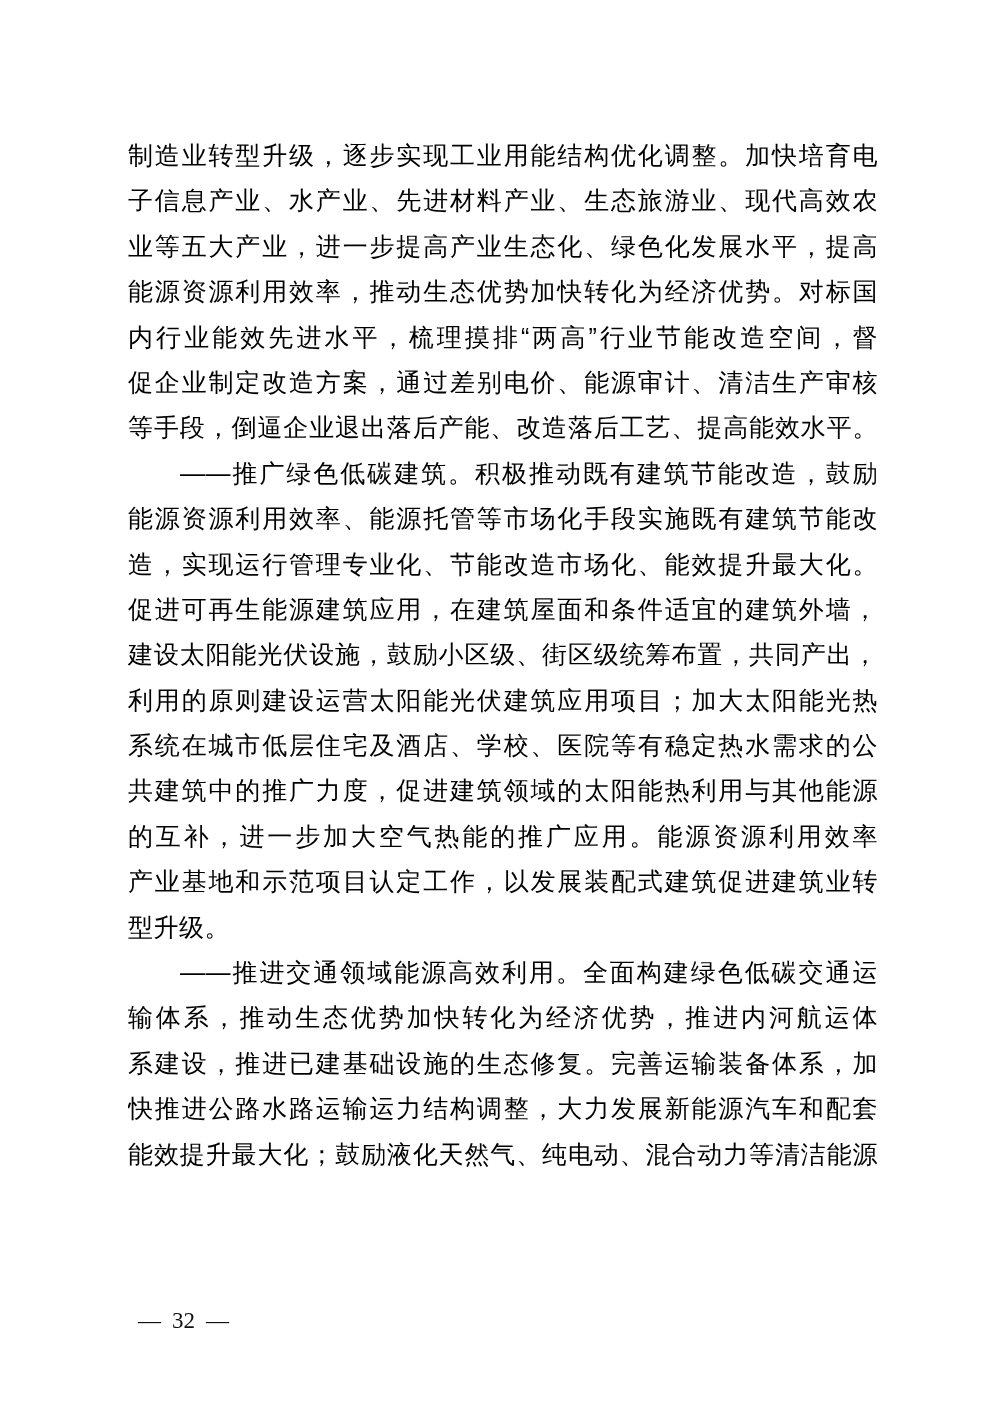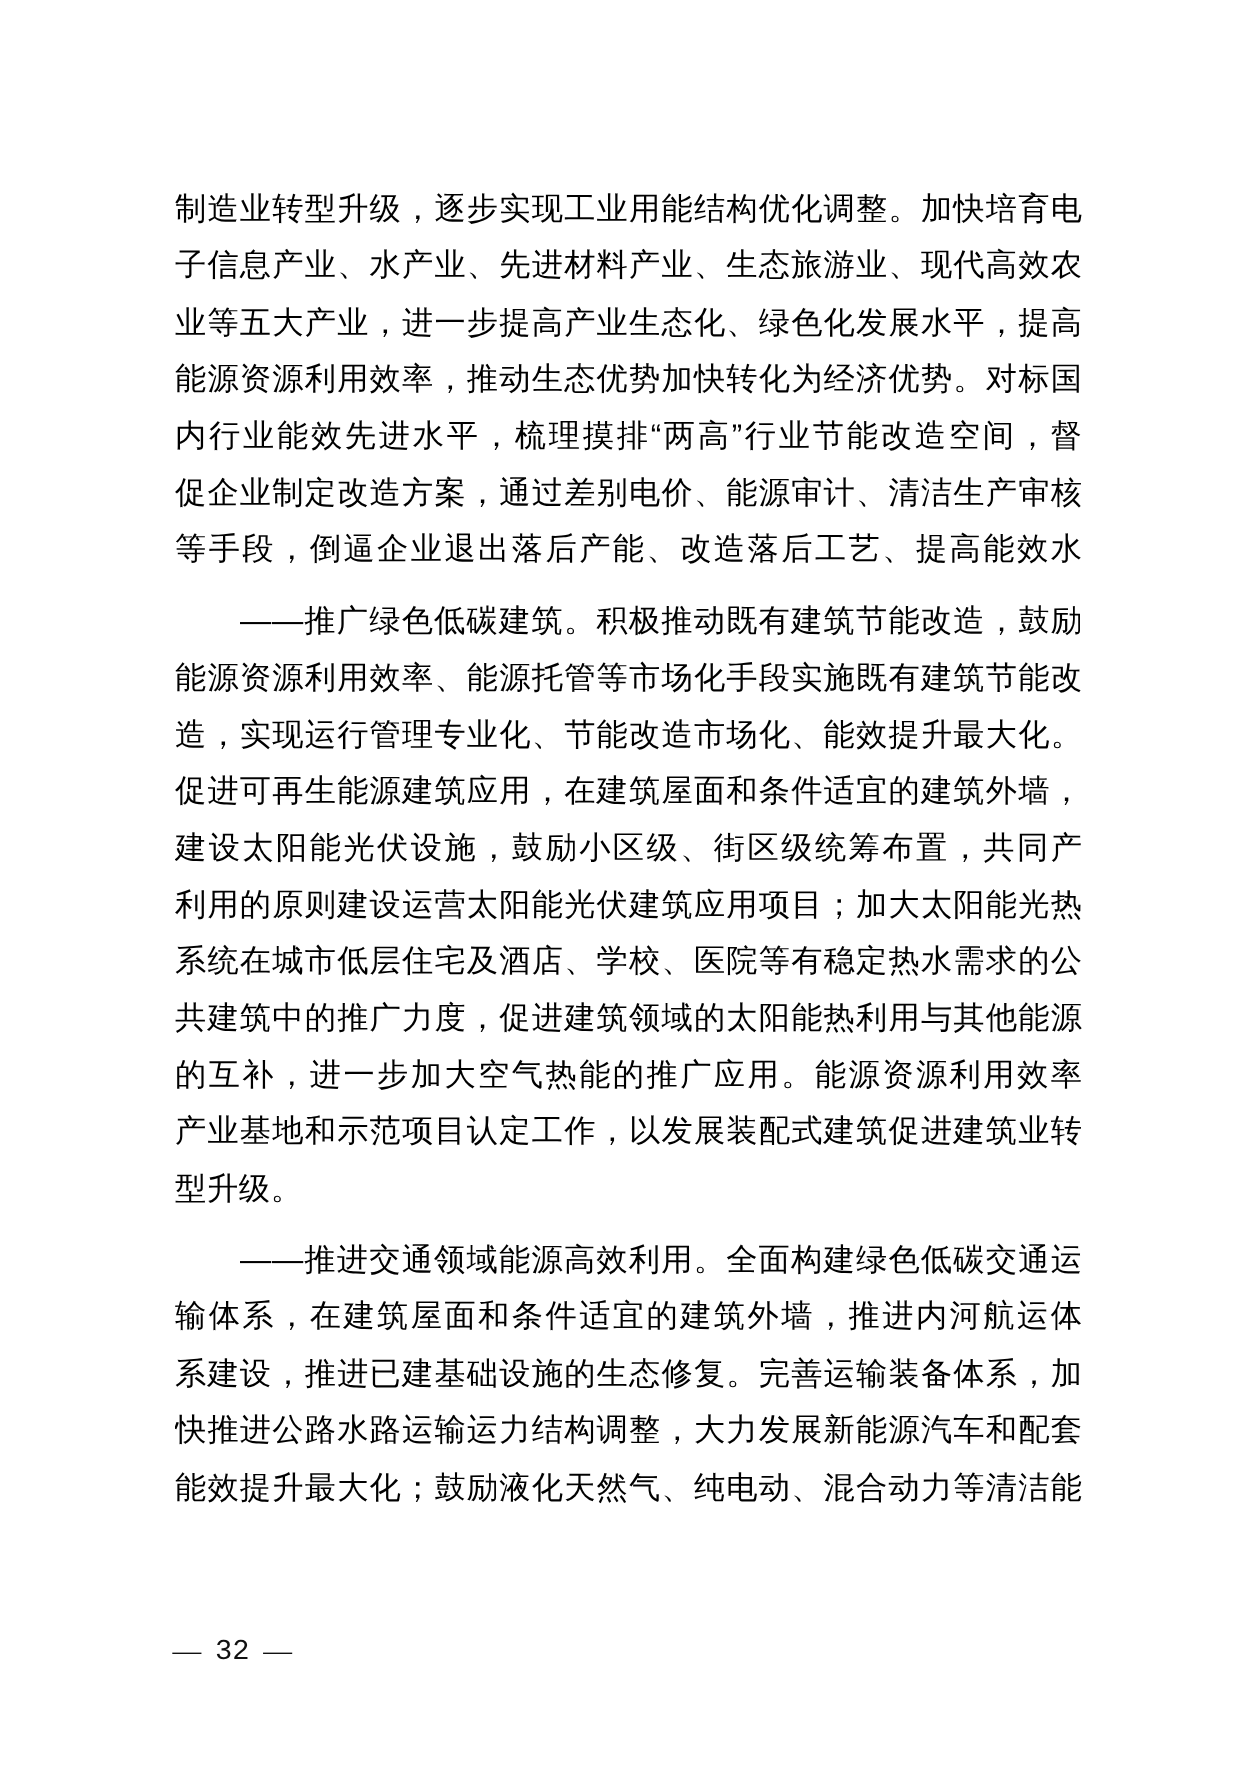--- a/index.html
+++ b/index.html
@@ -19,21 +19,21 @@
     position: absolute;
     left: 128px;
     top: 133px;
     width: 750px;
     color: #000000;
     font-size: 25px;
     line-height: 45.4px;
     letter-spacing: 0.5px;
   }
   .paragraph {
-    margin: 12px;
+    margin: 0;
     padding: 0;
   }
   .line {
     text-align: justify;
     text-align-last: justify;
     white-space: normal;
     height: 45.4px;
     overflow: hidden;
   }
   .line.indent {
@@ -51,21 +51,20 @@
     color: #111111;
     display: flex;
     align-items: center;
   }
   .page-footer .dash {
     display: inline-block;
   }
   .page-footer .num {
     display: inline-block;
     margin: 0 11px;
-    font-family: Liberation Mono, monospace;
   }
 </style>
 </head>
 <body>
 
 <div class="page">
 
   <main class="body-text">
 
     <section class="paragraph">
@@ -87,21 +86,21 @@
       <div class="line">利用的原则建设运营太阳能光伏建筑应用项目；加大太阳能光热</div>
       <div class="line">系统在城市低层住宅及酒店、学校、医院等有稳定热水需求的公</div>
       <div class="line">共建筑中的推广力度，促进建筑领域的太阳能热利用与其他能源</div>
       <div class="line">的互补，进一步加大空气热能的推广应用。能源资源利用效率</div>
       <div class="line">产业基地和示范项目认定工作，以发展装配式建筑促进建筑业转</div>
       <div class="line para-end">型升级。</div>
     </section>
 
     <section class="paragraph">
       <div class="line indent">——推进交通领域能源高效利用。全面构建绿色低碳交通运</div>
-      <div class="line">输体系，在建筑屋面和条件适宜的建筑外墙，推进内河航运体</div>
+      <div class="line">输体系，推动生态优势加快转化为经济优势，推进内河航运体</div>
       <div class="line">系建设，推进已建基础设施的生态修复。完善运输装备体系，加</div>
       <div class="line">快推进公路水路运输运力结构调整，大力发展新能源汽车和配套</div>
       <div class="line">能效提升最大化；鼓励液化天然气、纯电动、混合动力等清洁能源</div>
     </section>
 
   </main>
 
   <footer class="page-footer">
     <span class="dash">—</span>
     <span class="num">32</span>

